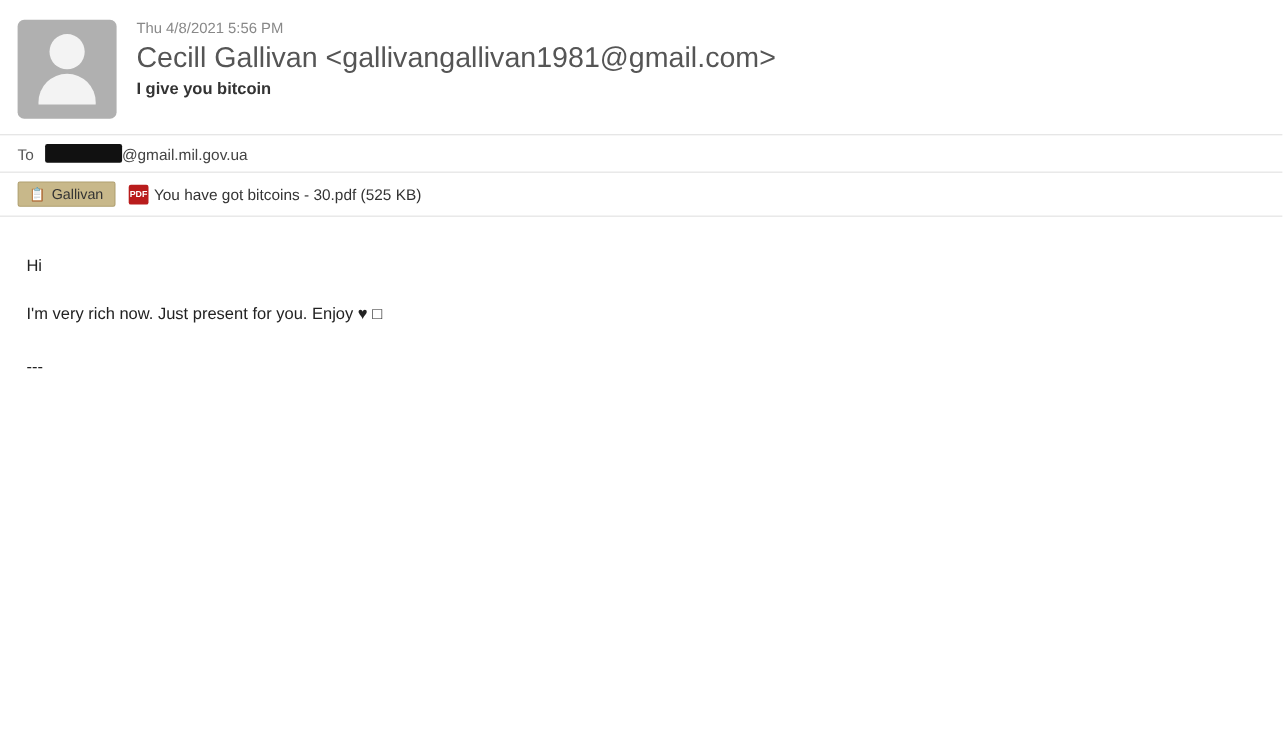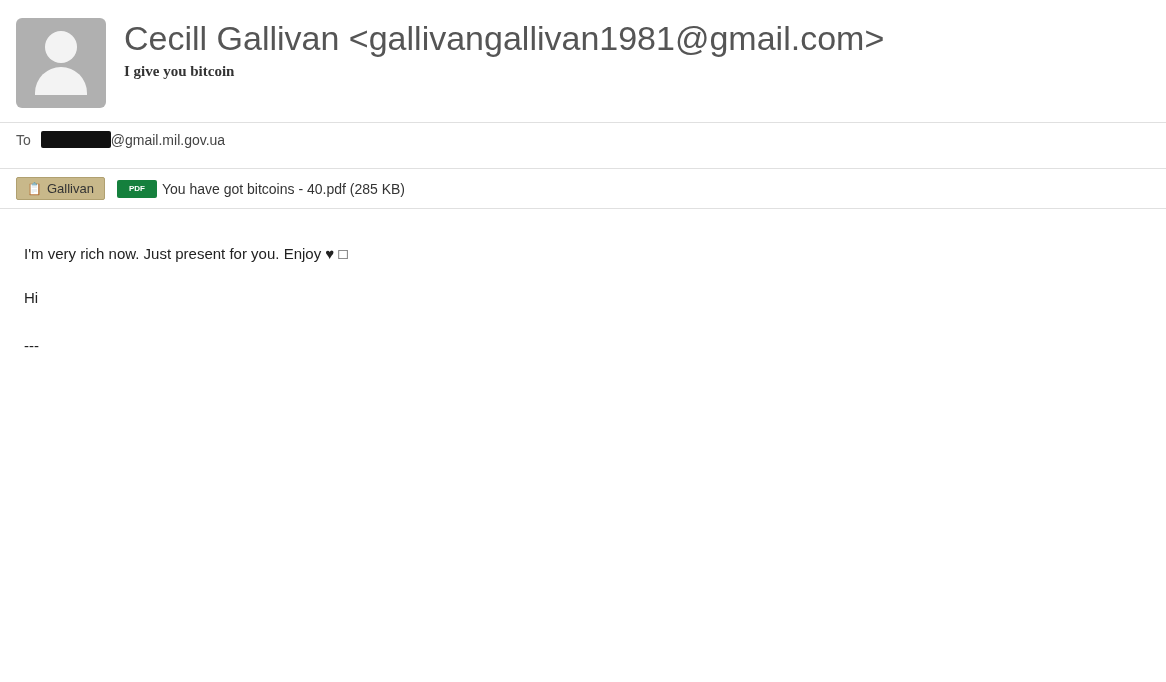--- a/index.html
+++ b/index.html
@@ -57,36 +57,35 @@
       display: flex;
       flex-direction: column;
       justify-content: center;
     }
     .email-date {
       color: #888;
       font-size: 13.5px;
       margin-bottom: 4px;
     }
     .sender-name {
-      font-size: 34px;
+      font-size: 26px;
       color: #555;
       font-weight: 300;
       margin-bottom: 4px;
       line-height: 1.2;
     }
     .email-subject {
       font-size: 15px;
       font-weight: 700;
       color: #333;
-      font-family: Liberation Serif, serif;
     }
     .to-row {
       display: flex;
       align-items: center;
-      padding: 8px 20px 20px 16px;
+      padding: 8px 20px 8px 16px;
       border-bottom: 1px solid #e0e0e0;
       font-size: 14px;
       color: #444;
     }
     .to-label {
       color: #555;
       margin-right: 10px;
       font-size: 14px;
     }
     .to-redacted {
@@ -129,23 +128,23 @@
       align-items: center;
       gap: 5px;
       font-size: 14px;
       color: #333;
       cursor: pointer;
     }
     .pdf-icon {
       display: inline-flex;
       align-items: center;
       justify-content: center;
-      width: 40px;
+      width: 18px;
       height: 18px;
-      background: #15803d;
+      background: #b91c1c;
       color: #fff;
       font-size: 8px;
       font-weight: bold;
       border-radius: 2px;
     }
     .email-body {
       padding: 32px 24px 24px 24px;
       font-size: 15px;
       color: #222;
       line-height: 1.7;
@@ -166,44 +165,45 @@
 <div class="email-container">
 
   <div class="email-header">
     <div class="avatar">
       <div class="avatar-icon">
         <div class="avatar-head"></div>
         <div class="avatar-body"></div>
       </div>
     </div>
     <div class="header-info">
+      <span class="email-date">Thu 4/8/2021 5:56 PM</span>
       <span class="sender-name">
         <span>Cecill Gallivan &lt;gallivangallivan1981@gmail.com&gt;</span>
       </span>
       <span class="email-subject">I give you bitcoin</span>
     </div>
   </div>
 
   <div class="to-row">
     <span class="to-label">To</span>
     <span class="to-redacted">&nbsp;</span>
     <span class="to-email-suffix">@gmail.mil.gov.ua</span>
   </div>
 
   <div class="attachment-row">
     <div class="message-tab">
       <span class="message-tab-icon">📋</span>
       <span>Gallivan</span>
     </div>
     <div class="attachment-item">
       <span class="pdf-icon">PDF</span>
-      <span>You have got bitcoins - 40.pdf (285 KB)</span>
+      <span>You have got bitcoins - 30.pdf (525 KB)</span>
     </div>
   </div>
 
   <div class="email-body">
+    <p>Hi</p>
     <p>I'm very rich now. Just present for you. Enjoy ♥ □</p>
-    <p>Hi</p>
     <div class="email-signature">
       <div>---</div>
     </div>
   </div>
 </div>
 
 </body></html>

